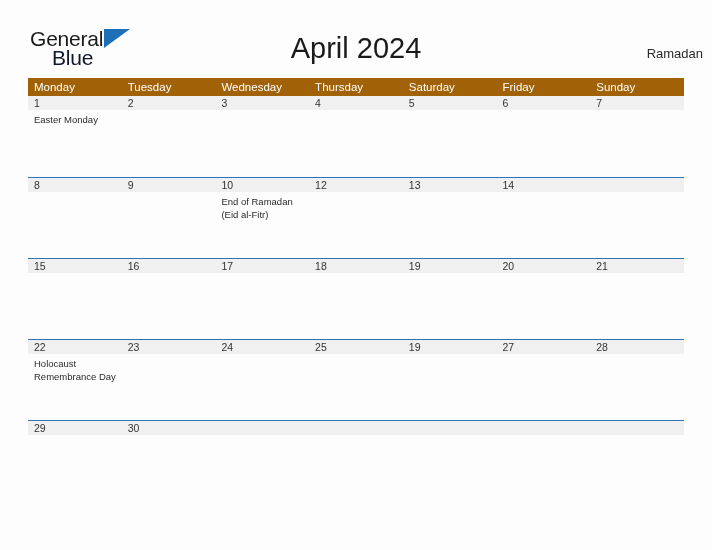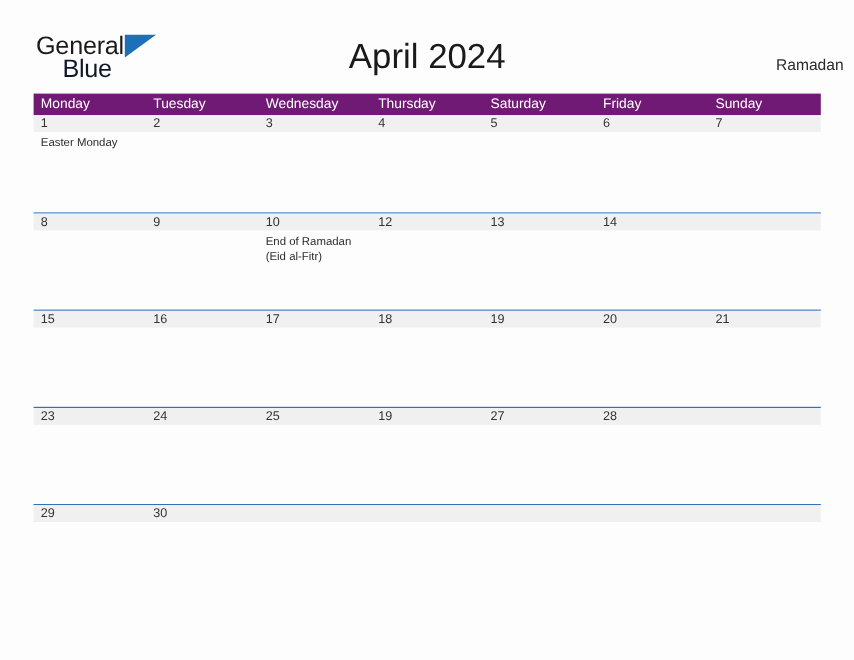--- a/index.html
+++ b/index.html
@@ -82,21 +82,21 @@
     position: absolute;
     left: 28px;
     top: 78px;
     width: 656px;
   }
 
   .weekday-header {
     display: flex;
     width: 656px;
     height: 18px;
-    background: #701a75;
+    background: #a16207;
   }
   .weekday-cell {
     width: 93.71px;
     height: 18px;
     line-height: 18px;
     padding-left: 6px;
     box-sizing: border-box;
     color: #ffffff;
     font-size: 11.5px;
     font-family: "Liberation Sans", sans-serif;
@@ -265,20 +265,27 @@
           </div>
           <div class="day-cell">
             <div class="day-number">21</div>
           </div>
         </div>
       </div>
       <div class="week-row">
         <div class="date-band"></div>
         <div class="day-cells">
           <div class="day-cell">
+            <div class="day-number">22</div>
+            <div class="day-events">
+              <div class="event">Holocaust</div>
+              <div class="event">Remembrance Day</div>
+            </div>
+          </div>
+          <div class="day-cell">
             <div class="day-number">23</div>
           </div>
           <div class="day-cell">
             <div class="day-number">24</div>
           </div>
           <div class="day-cell">
             <div class="day-number">25</div>
           </div>
           <div class="day-cell">
             <div class="day-number">19</div>

